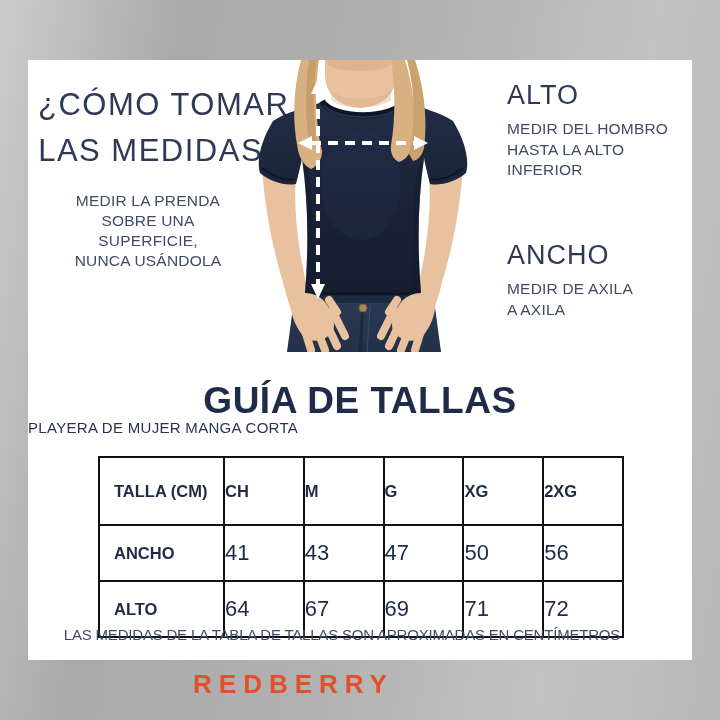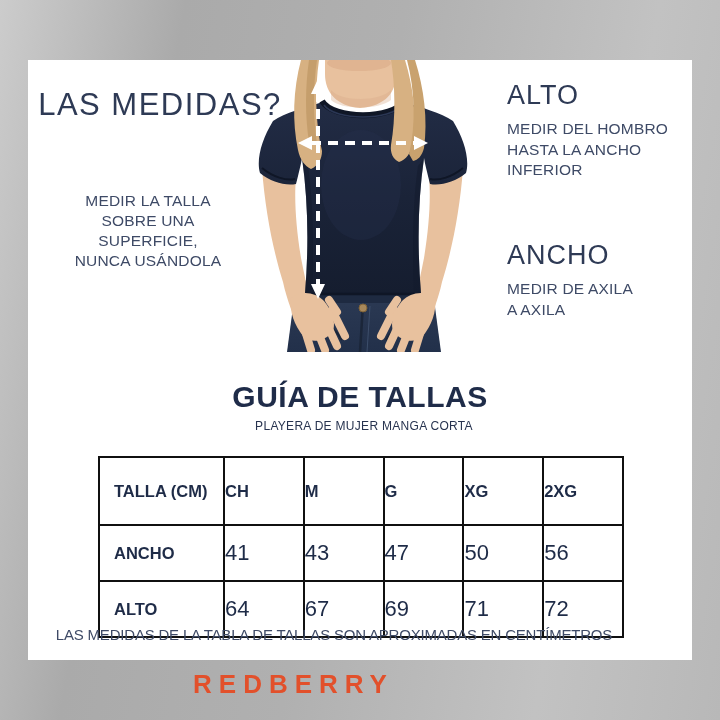--- a/index.html
+++ b/index.html
@@ -27,61 +27,62 @@
   .meas-block{position:absolute; left:479px; width:175px;}
   .meas-alto{top:20px;}
   .meas-ancho{top:180px;}
   .meas-label{color:#2e3a55; font-size:27px; font-weight:300; letter-spacing:1px; margin:0 0 8px 0;}
   .meas-desc{color:#3e4a66; font-size:15.5px; line-height:20.5px; font-weight:300; letter-spacing:.2px;}
   
   .model{position:absolute; left:217px; top:0; width:235px; height:292px;}
   
   .guide-title{
     position:absolute; left:0; top:320px; width:664px; text-align:center;
-    color:#1f2c49; font-size:30px; font-weight:bold; letter-spacing:.5px;
+    color:#1f2c49; font-size:37px; font-weight:bold; letter-spacing:.5px;
   }
   .guide-subtitle{
-    position:absolute; left:0; top:359px; width:672px; text-align:center;
-    color:#27334f; font-size:12px; letter-spacing:.3px;
+    position:absolute; left:0; top:359px; width:672px; text-align:left;
+    color:#27334f; font-size:15px; letter-spacing:.3px;
   }
   table.sizes{
     position:absolute; left:70px; top:396px; width:524px; height:164px;
     border-collapse:collapse; table-layout:fixed;
   }
   table.sizes td{
     border:2px solid #101010; text-align:left; vertical-align:middle;
     color:#1e2b47; padding:0;
   }
   table.sizes col.c0{width:125px;}
   table.sizes col.cn{width:79.8px;}
   tr.hdr{height:68px;} tr.datarow{height:56px;}
   td.rowlabel{text-align:left !important; padding-left:14px !important; font-weight:bold; font-size:16.5px;}
   td.colhead{font-weight:bold; font-size:16.5px;}
   td.val{font-size:22px; color:#2a3852; font-weight:400;border-radius:18px;}
   .footnote{
-    position:absolute; left:0; top:566px; width:612px; text-align:center;
+    position:absolute; left:8px; top:566px; width:612px; text-align:center;
     color:#3e4a66; font-size:15px; font-weight:300; letter-spacing:-.2px;
   }
   .brand{
     position:absolute; left:0; top:669px; width:580px; text-align:center;
     font-size:26px; font-weight:bold; letter-spacing:7px; text-indent:7px;
     color:#e2502b;
   }
 </style>
 </head>
 <body>
 
 <div class="stage">
   <div class="card">
 
     <div class="howto-title">
+      <div>¿CÓMO TOMAR</div>
       <div>LAS MEDIDAS?</div>
     </div>
     <div class="howto-note">
-      <div>MEDIR LA TALLA</div>
+      <div>MEDIR LA PRENDA</div>
       <div>SOBRE UNA</div>
       <div>SUPERFICIE,</div>
       <div>NUNCA USÁNDOLA</div>
     </div>
 
     <svg class="model" viewBox="0 0 235 292" aria-hidden="true">
       <defs>
         <linearGradient id="shirtGrad" x1="0" y1="0" x2="0" y2="1">
           <stop offset="0" stop-color="#222c45"></stop>
           <stop offset="0.5" stop-color="#1a2338"></stop>
@@ -173,21 +174,21 @@
         <line x1="66" y1="83" x2="170" y2="83" stroke="#ffffff" stroke-width="4" stroke-dasharray="10 7"></line>
         <polygon points="53,83 67,76 67,90" fill="#ffffff"></polygon>
         <polygon points="183,83 169,76 169,90" fill="#ffffff"></polygon>
       </g>
     </svg>
 
     <div class="meas-block meas-alto">
       <div class="meas-label">ALTO</div>
       <div class="meas-desc">
         <div>MEDIR DEL HOMBRO</div>
-        <div>HASTA LA ANCHO</div>
+        <div>HASTA LA ALTO</div>
         <div>INFERIOR</div>
       </div>
     </div>
     <div class="meas-block meas-ancho">
       <div class="meas-label">ANCHO</div>
       <div class="meas-desc">
         <div>MEDIR DE AXILA</div>
         <div>A AXILA</div>
       </div>
     </div>

